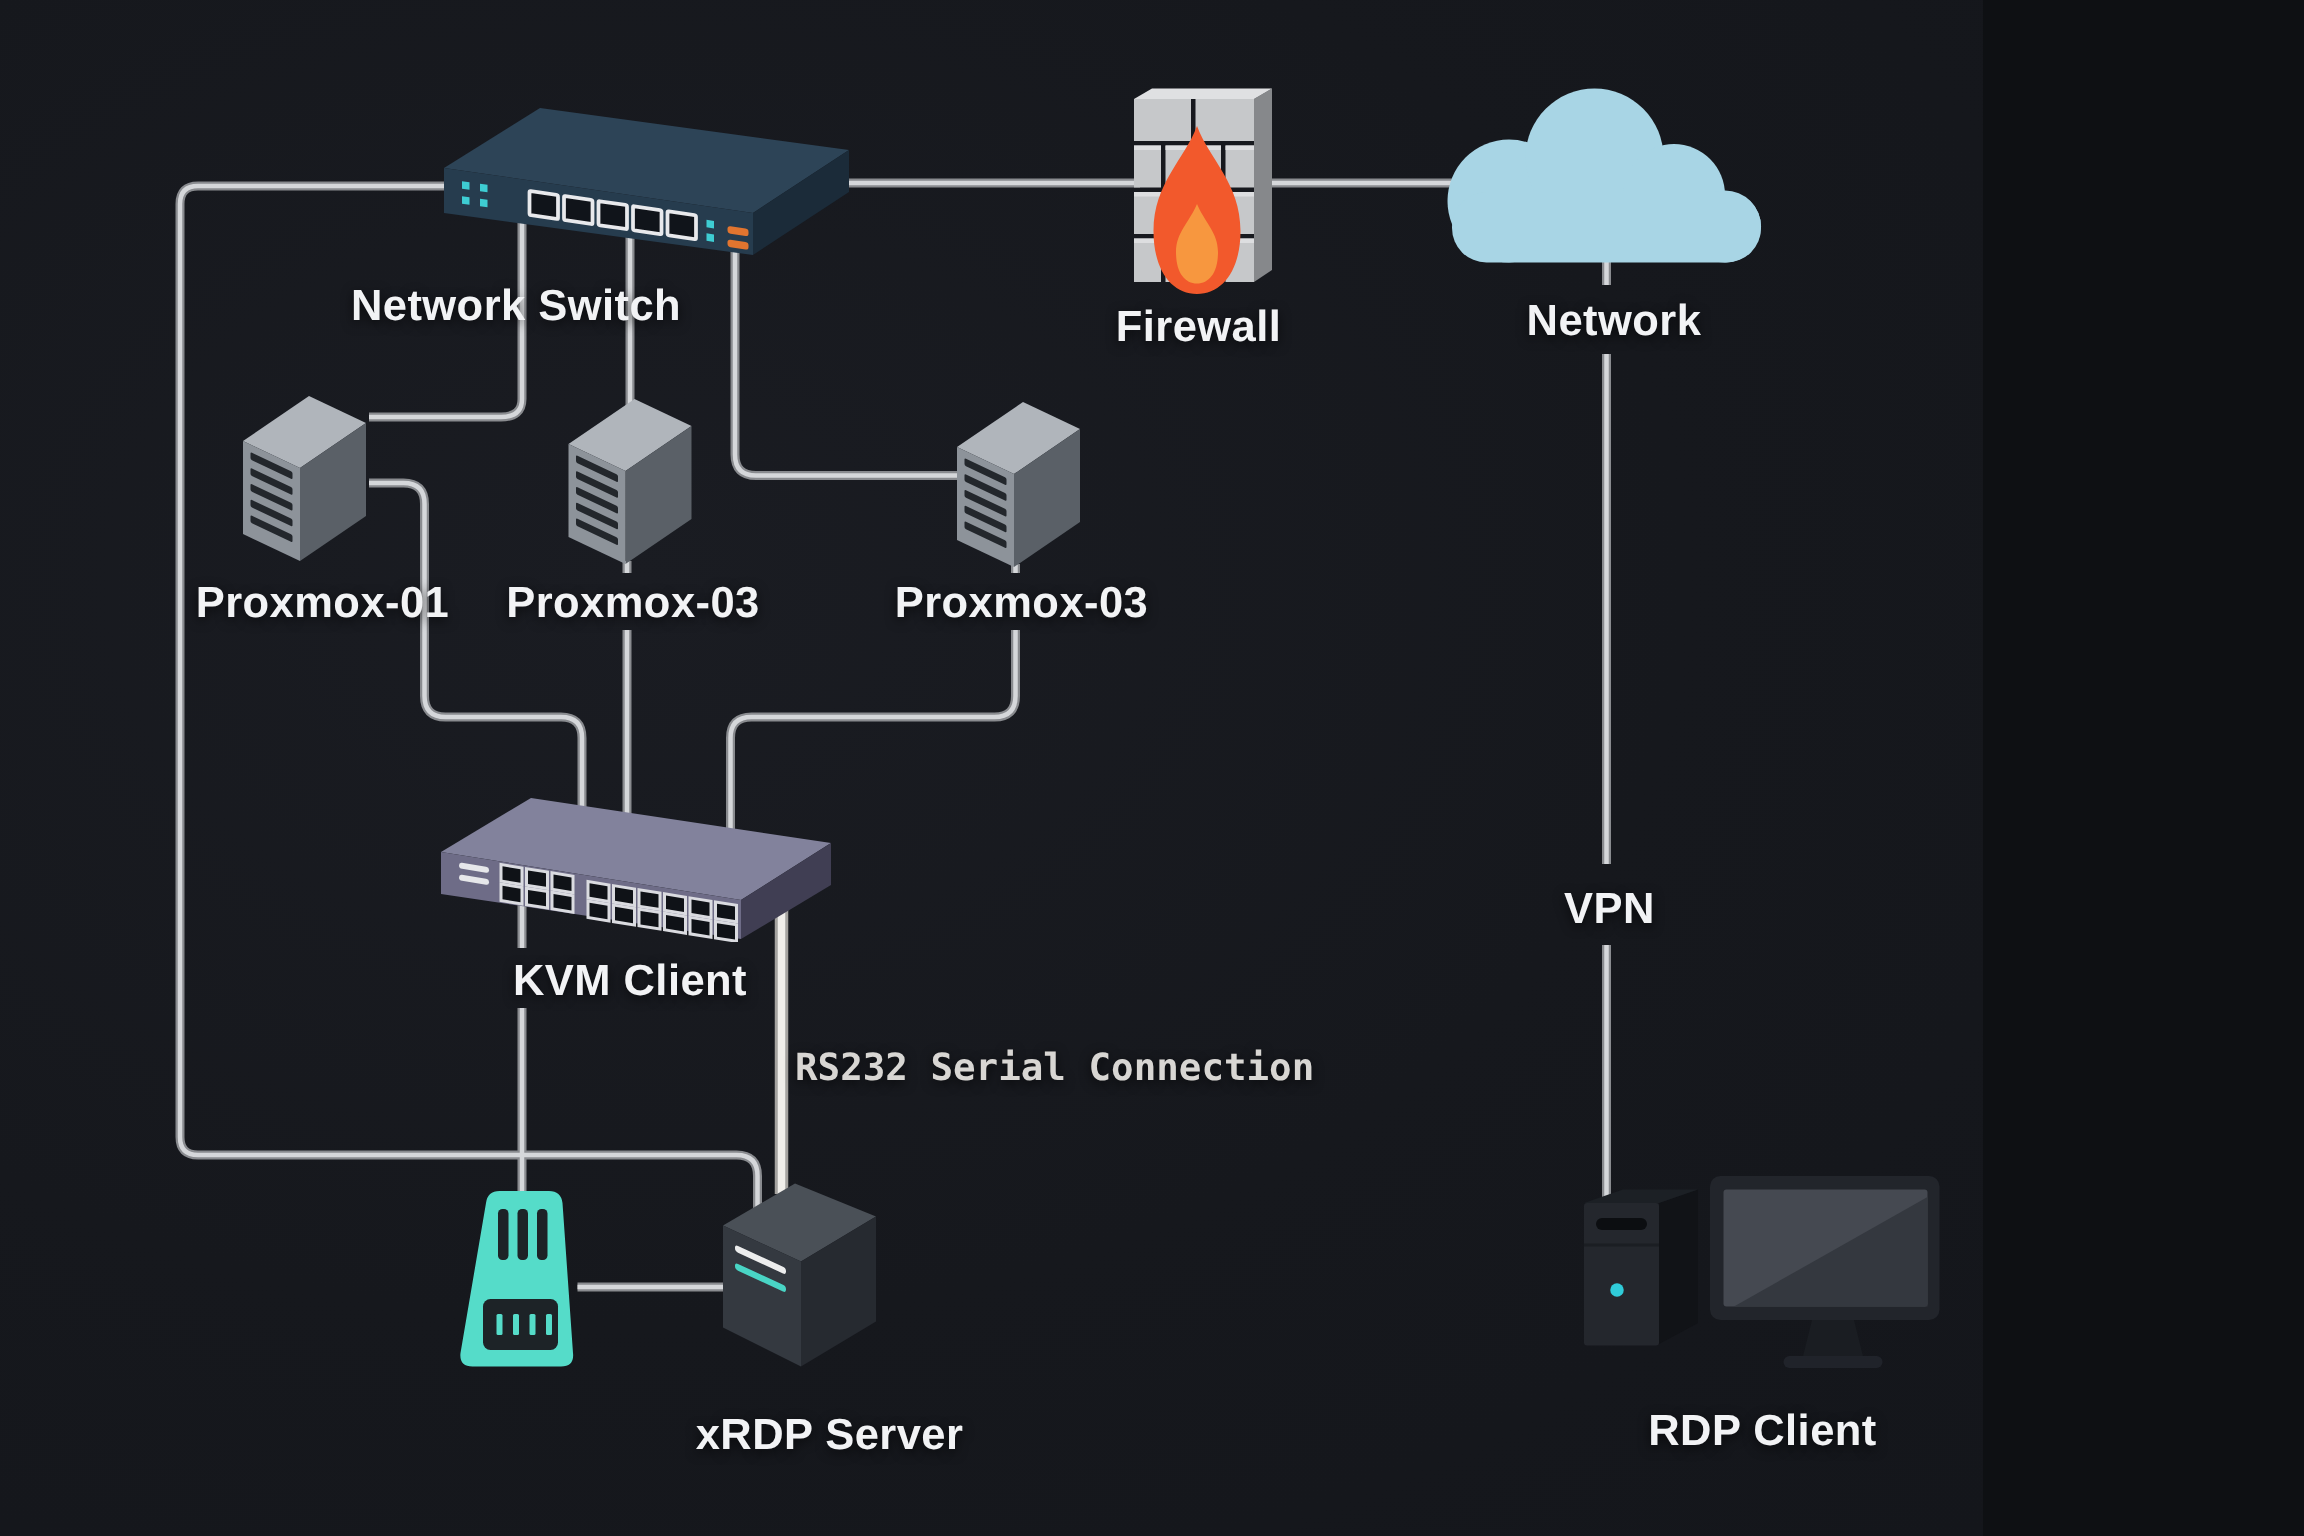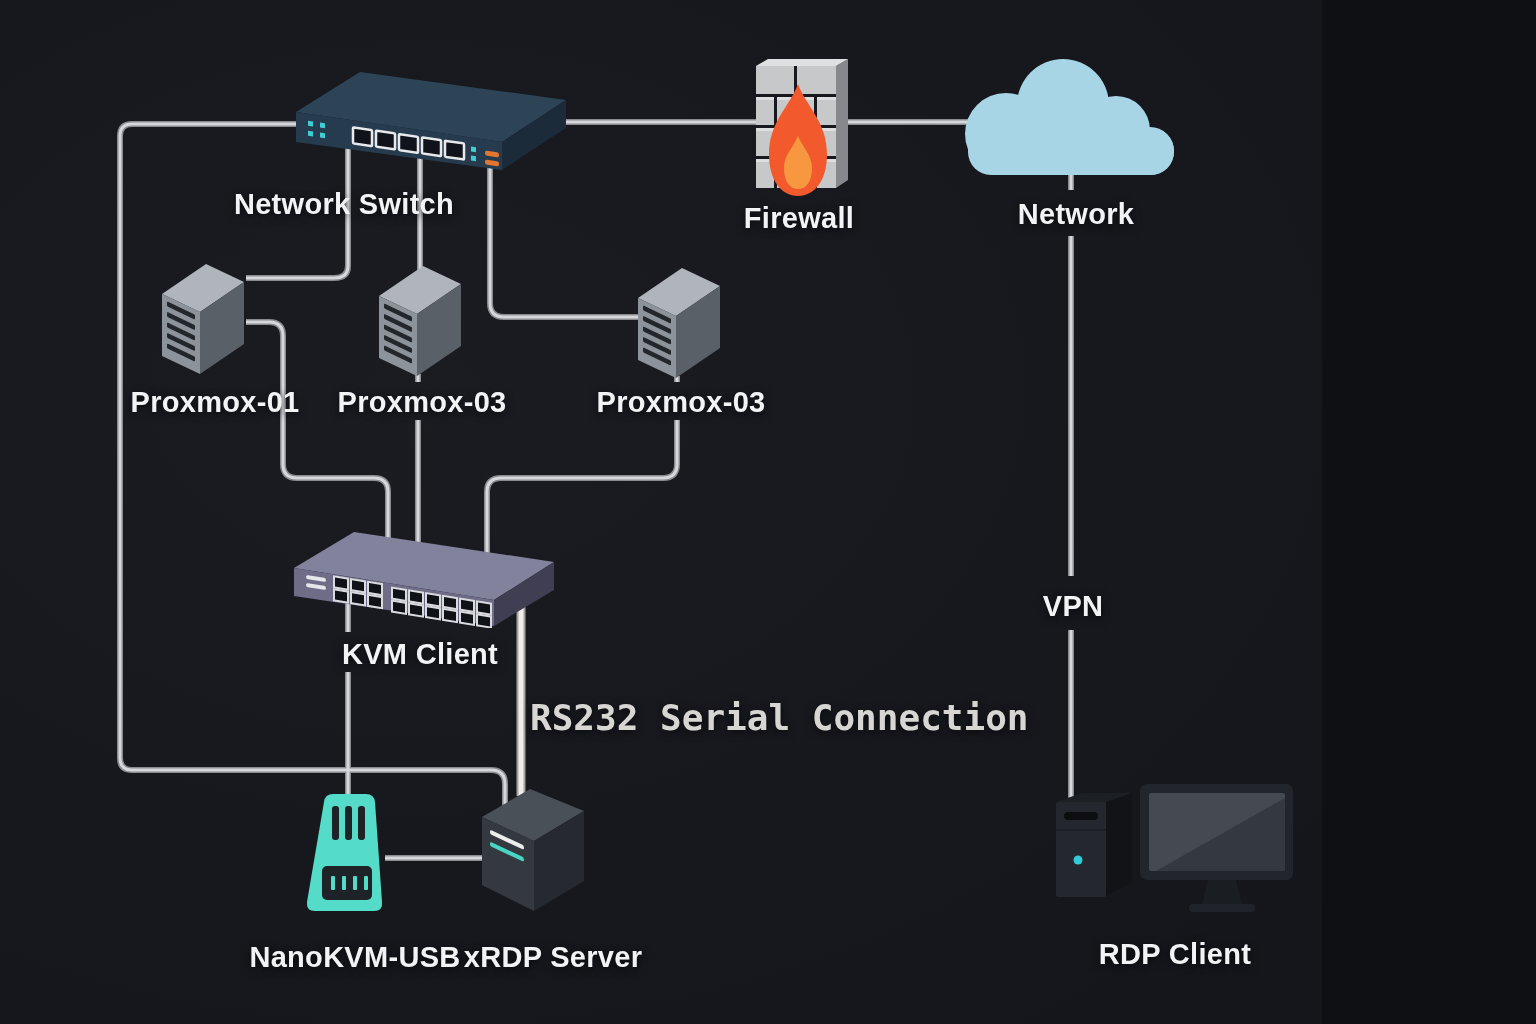--- a/index.html
+++ b/index.html
@@ -11,21 +11,21 @@
   .wires{position:absolute;left:0;top:0;z-index:1;}
   .node{position:absolute;z-index:2;}
   .node svg{display:block;}
   .lbl{
     position:absolute;z-index:3;transform:translateX(-50%);
     color:#f2f3f5;font-weight:bold;font-size:29px;letter-spacing:.3px;
     white-space:nowrap;text-shadow:0 2px 8px rgba(0,0,0,.65);
   }
   .lbl-mono{
     position:absolute;z-index:3;
-    font-family:"DejaVu Sans Mono",monospace;font-weight:bold;font-size:36px;
+    font-family:"DejaVu Sans Mono",monospace;font-weight:bold;font-size:25px;
     color:#d8d6d3;white-space:nowrap;text-shadow:0 2px 8px rgba(0,0,0,.65);
   }
 </style>
 </head>
 <body>
 
 <div class="canvas">
 
   <svg class="wires" width="1536" height="1024" viewBox="0 0 1536 1024">
     <defs>
@@ -245,21 +245,20 @@
         <rect x="16" y="76" width="50" height="34" rx="5"></rect>
       </g>
       <g fill="#55dcc9">
         <rect x="25" y="86" width="4" height="14" rx="1"></rect>
         <rect x="36" y="86" width="4" height="14" rx="1"></rect>
         <rect x="47" y="86" width="4" height="14" rx="1"></rect>
         <rect x="58" y="86" width="4" height="14" rx="1"></rect>
       </g>
     </svg>
   </div>
-  <div class="lbl" style="left:355px;top:941px;">NanoKVM-USB</div>
 
   <div class="node" style="left:476px;top:783px;">
     <svg width="112" height="134" viewBox="0 0 112 134">
       <polygon points="6,34 54,6 108,28 58,58" fill="#4a5057"></polygon>
       <polygon points="58,58 108,28 108,98 58,128" fill="#262a30"></polygon>
       <polygon points="6,34 58,58 58,128 6,102" fill="#343940"></polygon>
       <g transform="translate(6,34) skewY(24.8)">
         <rect x="8" y="9" width="34" height="4.5" rx="2" fill="#eceded"></rect>
         <rect x="8" y="21" width="34" height="4.5" rx="2" fill="#49d5c5"></rect>
       </g>

